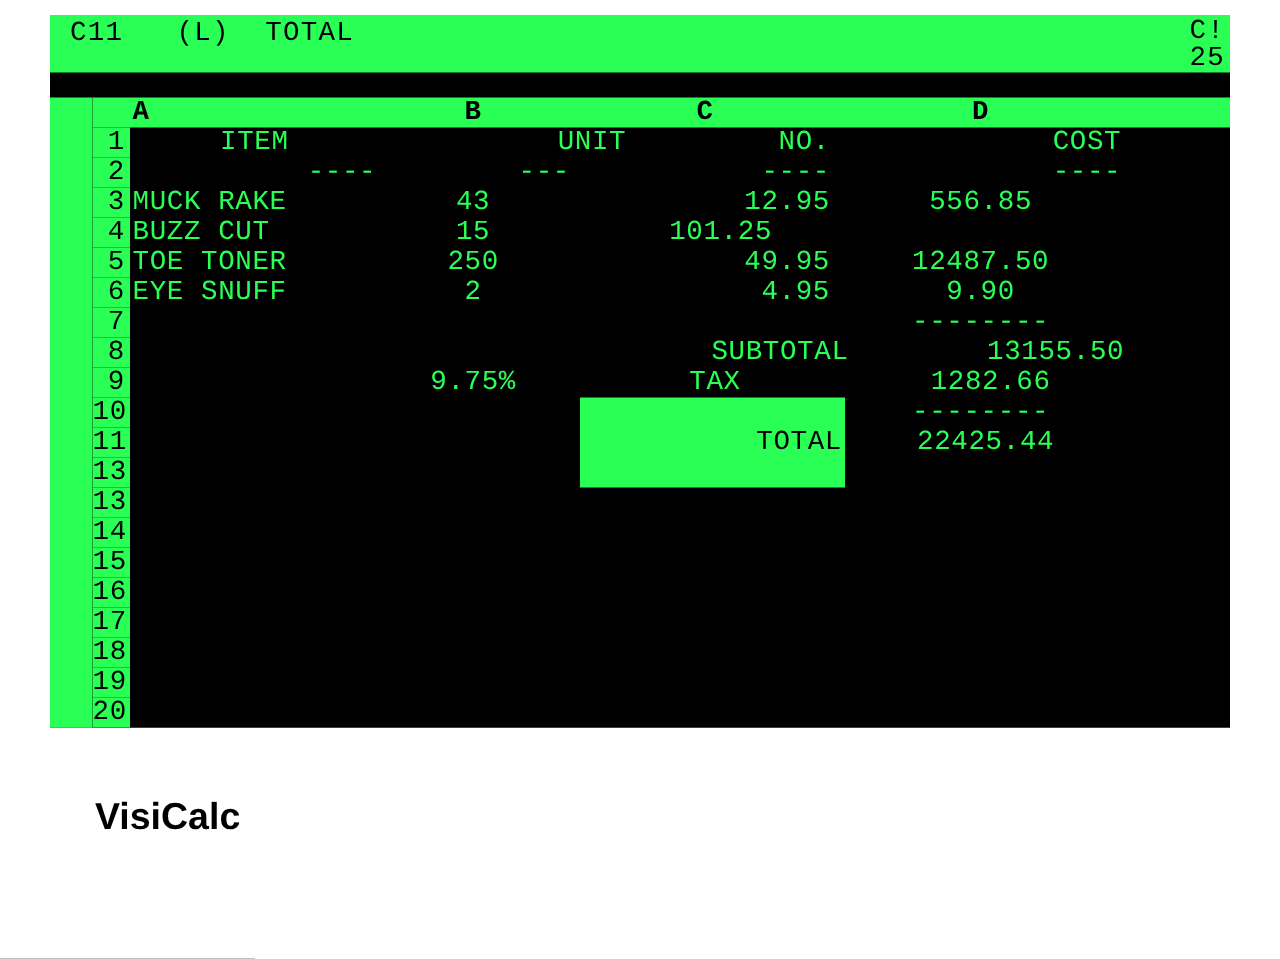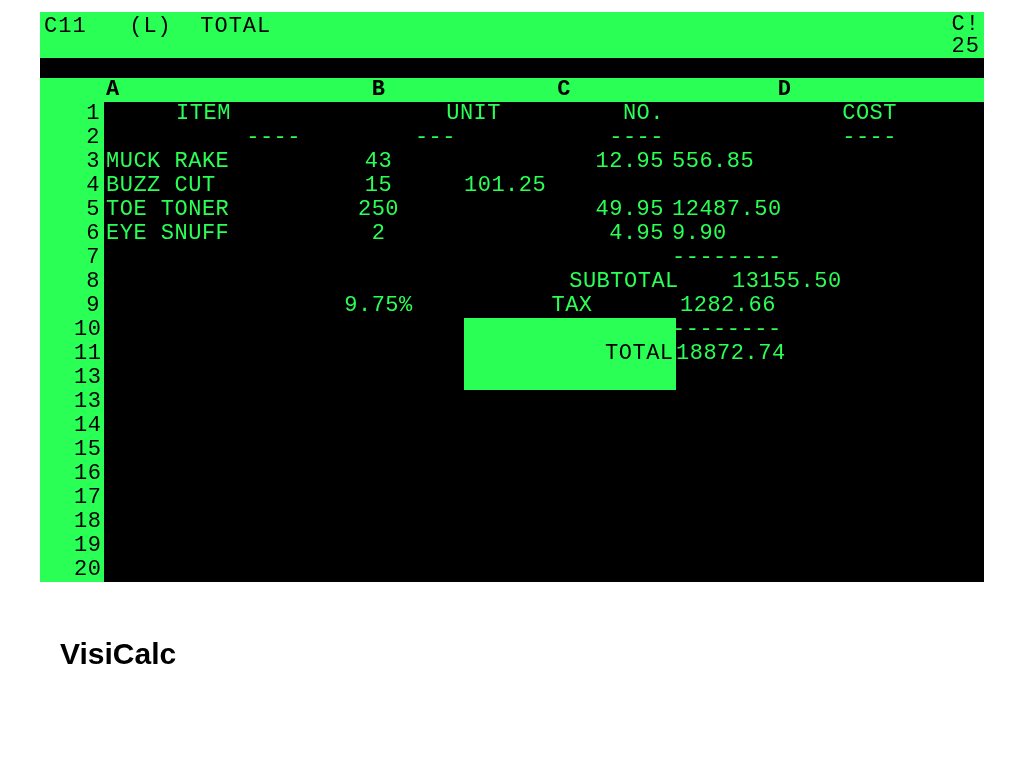--- a/index.html
+++ b/index.html
@@ -15,21 +15,21 @@
     margin: 12px 40px 0 40px;
     background: #000;
     position: relative;
   }
   .bg-green { background: #2aff55; color: #000; }
   .statusbar {
     display: flex;
     justify-content: space-between;
     font-size: 22px;
     letter-spacing: 1px;
-    padding: 2px 4px 0 4px;
+    padding: 2px 4px 0 16px;
     position: relative;
   }
   .status-right {
     text-align: right;
     line-height: 1.0;
   }
   .blackstrip {
     height: 20px;
     background: #000;
   }
@@ -76,29 +76,29 @@
     color: #000;
     padding-right: 4px;
     box-sizing: border-box;
   }
   .cell {
     overflow: hidden;
   }
   .colA { width: 195px; text-align: left; padding-left: 2px;}
   .colB { width: 155px; text-align: center; padding-right: 8px;}
   .colC { width: 200px; text-align: right; padding-right: 8px;}
-  .colD { width: 225px; text-align: left; padding-right: 8px;}
+  .colD { width: 225px; text-align: center; padding-right: 8px;}
   .hrow .colA,.hrow .colB,.hrow .colC,.hrow .colD { text-align: right;}
   .sel { background: #2aff55; color: #000;}
   .caption {
     font-family: Arial, Helvetica, sans-serif;
     font-weight: bold;
     font-size: 30px;
     color: #000;
-    margin: 55px 0 0 60px;
+    margin: 55px 0 0 76px;
   }
 </style>
 </head>
 <body>
 
 <div class="frame">
 
   <div class="statusbar bg-green">
     <div>
       <span>C11</span>&nbsp;&nbsp;
@@ -203,21 +203,21 @@
         <div class="cell colD">--------</div>
       </div>
 
       <div class="row">
         <div class="rownum">11</div>
         <div class="cell colA"></div>
         <div class="cell colB"></div>
         <div class="cell colC sel" style="text-align:left;padding-left:4px;">
           <span>TOTAL</span>
         </div>
-        <div class="cell colD">18872.74</div>
+        <div class="cell colD">22425.44</div>
       </div>
 
       <div class="row"><div class="rownum">13</div><div class="cell colA"></div><div class="cell colB"></div><div class="cell colC"></div><div class="cell colD"></div></div>
       <div class="row"><div class="rownum">13</div><div class="cell colA"></div><div class="cell colB"></div><div class="cell colC"></div><div class="cell colD"></div></div>
       <div class="row"><div class="rownum">14</div><div class="cell colA"></div><div class="cell colB"></div><div class="cell colC"></div><div class="cell colD"></div></div>
       <div class="row"><div class="rownum">15</div><div class="cell colA"></div><div class="cell colB"></div><div class="cell colC"></div><div class="cell colD"></div></div>
       <div class="row"><div class="rownum">16</div><div class="cell colA"></div><div class="cell colB"></div><div class="cell colC"></div><div class="cell colD"></div></div>
       <div class="row"><div class="rownum">17</div><div class="cell colA"></div><div class="cell colB"></div><div class="cell colC"></div><div class="cell colD"></div></div>
       <div class="row"><div class="rownum">18</div><div class="cell colA"></div><div class="cell colB"></div><div class="cell colC"></div><div class="cell colD"></div></div>
       <div class="row"><div class="rownum">19</div><div class="cell colA"></div><div class="cell colB"></div><div class="cell colC"></div><div class="cell colD"></div></div>

